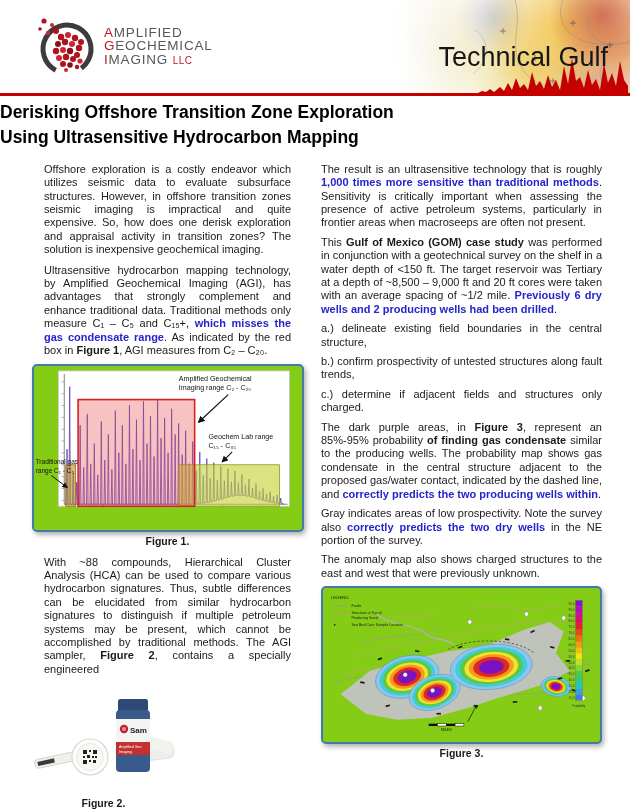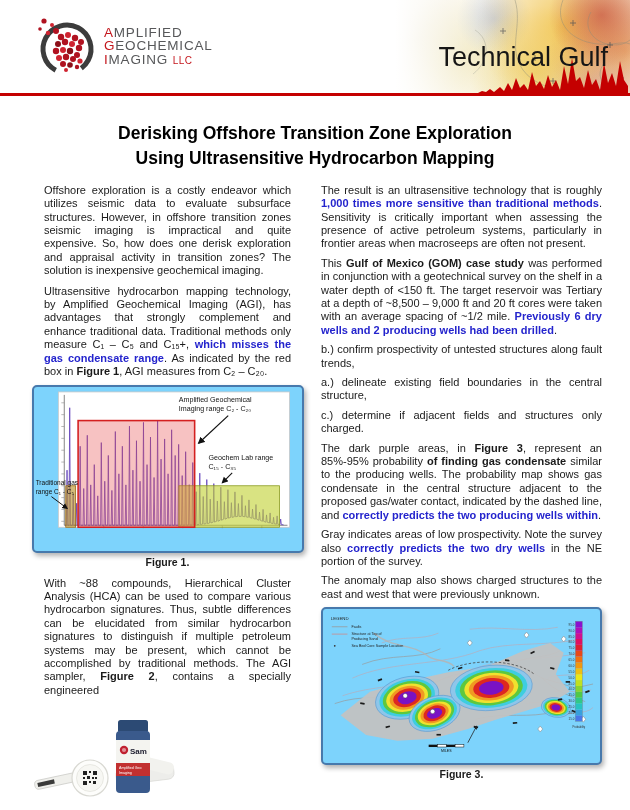--- a/index.html
+++ b/index.html
@@ -27,30 +27,30 @@
   .header-contours{position:absolute;inset:0;}
   .logo{position:absolute;left:34px;top:14px;display:flex;align-items:center;gap:8px;}
   .logo-text{line-height:1.0;font-size:13.5px;letter-spacing:.8px;color:#57585a;font-weight:500;}
   .logo-text .init{color:#c4161c;}
   .logo-text .llc{font-size:10px;color:#c4161c;letter-spacing:.5px;}
   .technote{position:absolute;right:22px;top:42px;font-size:27px;color:#161616;z-index:3;}
   .red-line{position:absolute;left:0;bottom:0;width:100%;height:3px;background:#c40000;z-index:2;}
   .seis{position:absolute;right:2px;bottom:3px;z-index:2;}
 
   
-  .doc-title{text-align:center;font-weight:700;font-size:17.5px;line-height:1.45;margin:25px 0 12px;color:#000;}
+  .doc-title{font-weight:700;font-size:17.5px;line-height:1.45;margin:4px 0 12px;color:#000;}
 
   
   .cols{display:flex;gap:14px;padding:0 28px;}
   .col{width:281px;font-size:11px;line-height:1.22;text-align:justify;}
   .col p{margin:0 16px 7px;}
   .right-col p{margin:0 0 6px;}
 
   
-  .figbox{border:2px solid #4779ac;border-radius:5px;background:#7dd3fc;
+  .figbox{border:2px solid #4779ac;border-radius:5px;background:#84cc16;
     box-shadow:2px 3px 5px rgba(0,0,0,.3);}
   .fig1box{width:268px;margin:4px auto 2px;}
   .fig3box{width:277px;margin:4px 0 2px;}
   .figcap{text-align:center;font-weight:700;font-size:10.5px;margin:3px 0 8px;}
 
   .fig2row{display:flex;gap:8px;margin-top:2px;}
   .fig2left{width:151px;flex:none;}
   .fig2text{width:122px;font-size:11px;line-height:1.25;text-align:justify;}
   .fig2cap{text-align:center;font-weight:700;font-size:10.5px;margin-top:4px;}
 </style>
@@ -217,22 +217,22 @@
           </g>
         </svg>
         <div class="fig2cap">Figure 2.</div>
       </div>
     </div>
   </div>
 
   <div class="col right-col">
     <p><span>The result is an ultrasensitive technology that is roughly </span><span class="bb">1,000 times more sensitive than traditional methods</span><span>. Sensitivity is critically important when assessing the presence of active petroleum systems, particularly in frontier areas when macroseeps are often not present.</span></p>
     <p><span>This </span><span class="b">Gulf of Mexico (GOM) case study</span><span> was performed in conjunction with a geotechnical survey on the shelf in a water depth of &lt;150 ft. The target reservoir was Tertiary at a depth of ~8,500 – 9,000 ft and 20 ft cores were taken with an average spacing of ~1/2 mile. </span><span class="bb">Previously 6 dry wells and 2 producing wells had been drilled</span><span>.</span></p>
+    <p>a.) delineate existing field boundaries in the central structure,</p>
     <p>b.) confirm prospectivity of untested structures along fault trends,</p>
-    <p>a.) delineate existing field boundaries in the central structure,</p>
     <p>c.) determine if adjacent fields and structures only charged.</p>
     <p><span>The dark purple areas, in </span><span class="b">Figure 3</span><span>, represent an 85%-95% probability </span><span class="b">of finding gas condensate</span><span> similar to the producing wells. The probability map shows gas condensate in the central structure adjacent to the proposed gas/water contact, indicated by the dashed line, and </span><span class="bb">correctly predicts the two producing wells within</span><span>.</span></p>
     <p><span>Gray indicates areas of low prospectivity. Note the survey also </span><span class="bb">correctly predicts the two dry wells</span><span> in the NE portion of the survey.</span></p>
     <p>The anomaly map  also shows charged structures to the east and west that were previously unknown.</p>
 
     <div class="figbox fig3box">
       <svg width="273" height="150" viewBox="0 0 279 152">
         <defs>
           <marker id="ah2" markerWidth="6" markerHeight="6" refX="4" refY="2.5" orient="auto">
             <path d="M0,0 L5,2.5 L0,5 Z" fill="#222"></path>

